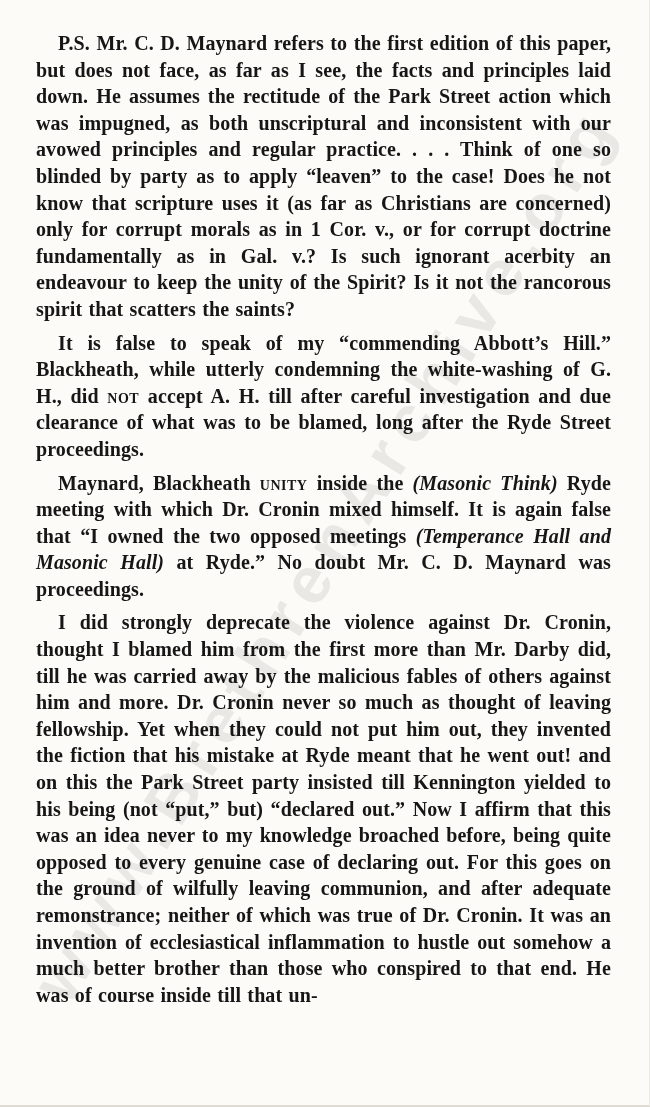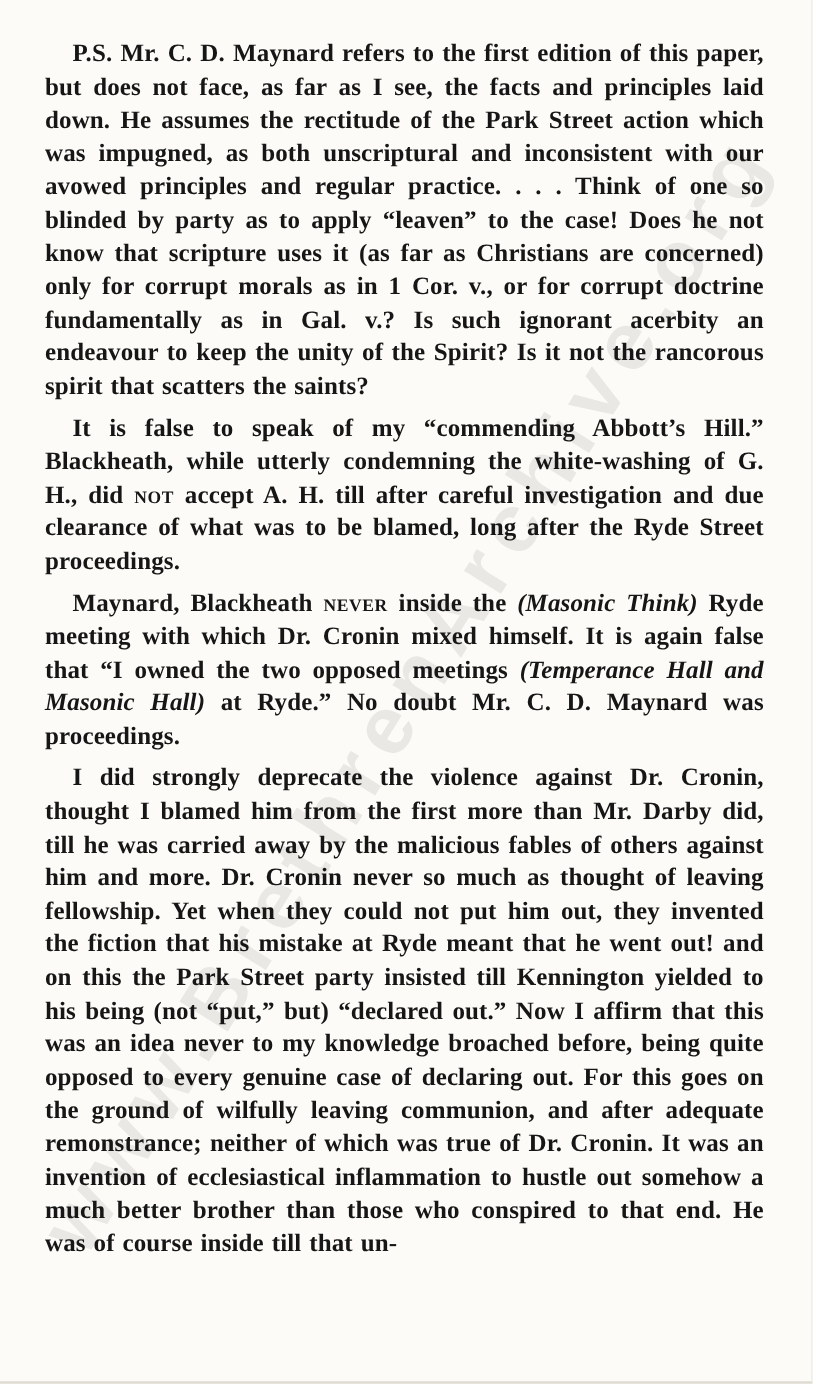--- a/index.html
+++ b/index.html
@@ -74,21 +74,21 @@
 
     <p class="para">
       <span>P.S.  Mr. C. D. Maynard refers to the first edition of this paper, but does not face, as far as I see, the facts and principles laid down.  He assumes the rectitude of the Park Street action which was impugned, as both unscriptural and inconsistent with our avowed principles and regular practice. . . . Think of one so blinded by party as to apply “leaven” to the case!  Does he not know that scripture uses it (as far as Christians are concerned) only for corrupt morals as in 1 Cor. v., or for corrupt doctrine fundamentally as in Gal. v.?  Is such ignorant acerbity an endeavour to keep the unity of the Spirit?  Is it not the rancorous spirit that scatters the saints?</span>
     </p>
 
     <p class="para">
       <span>It is false to speak of my “commending Abbott’s Hill.” Blackheath, while utterly condemning the white-washing of G. H., did </span><span class="sc">not</span><span> accept A. H. till after careful investigation and due clearance of what was to be blamed, long after the Ryde Street proceedings.</span>
     </p>
 
     <p class="para">
-      <span>Maynard, Blackheath </span><span class="sc">never</span><span> inside the </span><span class="it">(Masonic Think)</span><span> Ryde meeting with which Dr. Cronin mixed himself.  It is again false that “I owned the two opposed meetings </span><span class="it">(Temperance Hall and Masonic Hall)</span><span> at Ryde.”  No doubt Mr. C. D. Maynard was proceedings.</span>
+      <span>Maynard, Blackheath </span><span class="sc">unity</span><span> inside the </span><span class="it">(Masonic Think)</span><span> Ryde meeting with which Dr. Cronin mixed himself.  It is again false that “I owned the two opposed meetings </span><span class="it">(Temperance Hall and Masonic Hall)</span><span> at Ryde.”  No doubt Mr. C. D. Maynard was proceedings.</span>
     </p>
 
     <p class="para">
       <span>I did strongly deprecate the violence against Dr. Cronin, thought I blamed him from the first more than Mr. Darby did, till he was carried away by the malicious fables of others against him and more.  Dr. Cronin never so much as thought of leaving fellowship.  Yet when they could not put him out, they invented the fiction that his mistake at Ryde meant that he went out! and on this the Park Street party insisted till Kennington yielded to his being (not “put,” but) “declared out.”  Now I affirm that this was an idea never to my knowledge broached before, being quite opposed to every genuine case of declaring out.  For this goes on the ground of wilfully leaving communion, and after adequate remonstrance; neither of which was true of Dr. Cronin.  It was an invention of ecclesiastical inflammation to hustle out somehow a much better brother than those who conspired to that end.  He was of course inside till that un-</span>
     </p>
 
   </div>
 </div>
 
 </body></html>

